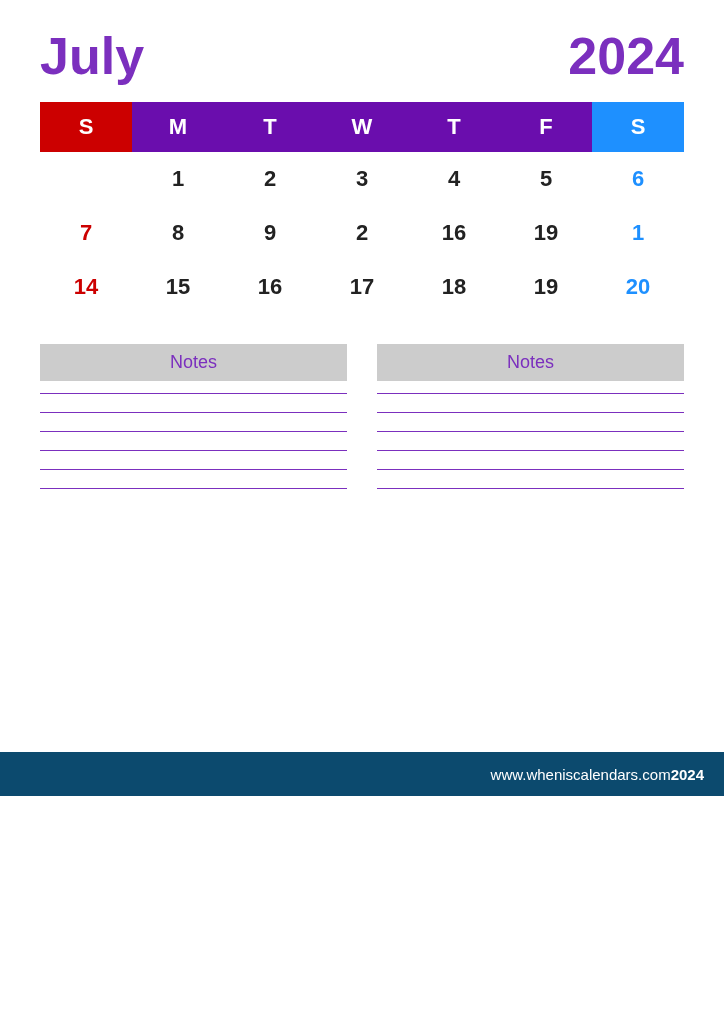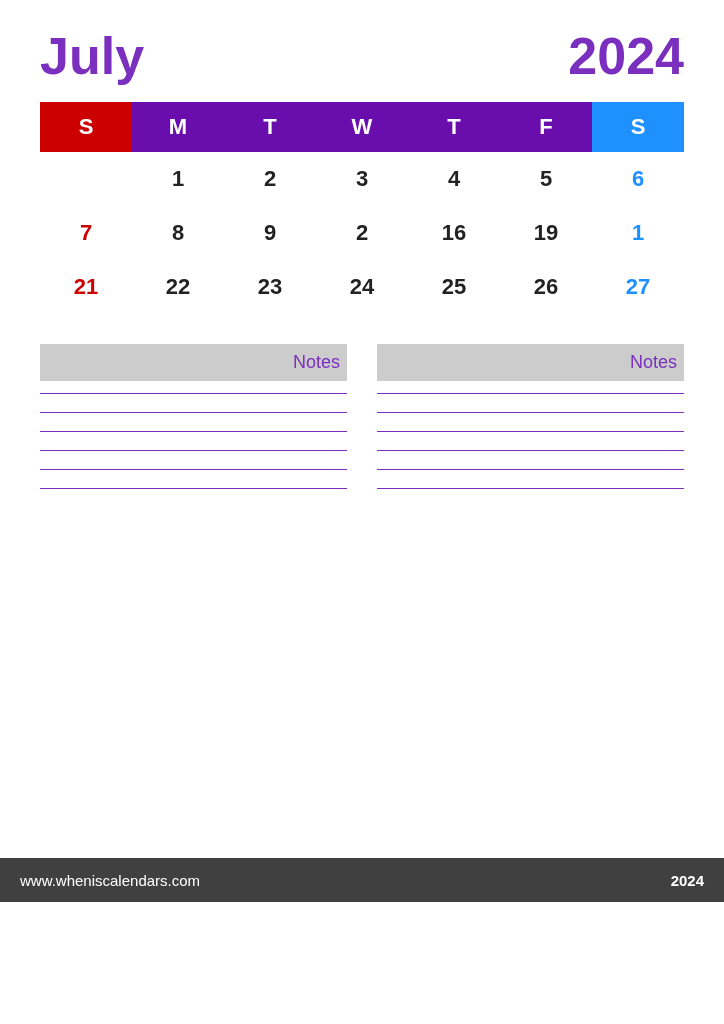--- a/index.html
+++ b/index.html
@@ -12,21 +12,21 @@
       width: 724px;
       height: 1024px;
       background: #ffffff;
       font-family: Arial, sans-serif;
       overflow: hidden;
       position: relative;
     }
 
     .page {
       width: 724px;
-      height: 902px;
+      height: 796px;
       background: #ffffff;
       padding: 30px 40px 0 40px;
       position: relative;
     }
 
     
     .header {
       display: flex;
       justify-content: space-between;
       align-items: flex-start;
@@ -99,22 +99,22 @@
       margin-top: 20px;
       margin-bottom: 20px;
     }
 
     .notes-box {
       flex: 1;
     }
 
     .notes-header {
       background: #cccccc;
-      text-align: right;
-      padding: 8px 7px;
+      text-align: center;
+      padding: 8px 0;
       font-size: 18px;
       color: #7b2fbe;
       font-weight: normal;
       margin-bottom: 12px;
     }
 
     .notes-lines {
       display: flex;
       flex-direction: column;
       gap: 18px;
@@ -125,25 +125,25 @@
       height: 1px;
       width: 100%;
     }
 
     
     .footer {
       position: absolute;
       bottom: 0;
       left: 0;
       right: 0;
-      background: #404040;
+      background: #0c4a6e;
       height: 44px;
       display: flex;
       align-items: center;
-      justify-content: space-between;
+      justify-content: flex-end;
       padding: 4px 20px;
     }
 
     .footer-url {
       color: #ffffff;
       font-size: 15px;
       font-weight: normal;
     }
 
     .footer-year {
@@ -195,30 +195,30 @@
         <tr>
           <td class="sunday-cell">7</td>
           <td>8</td>
           <td>9</td>
           <td>2</td>
           <td>16</td>
           <td>19</td>
           <td class="saturday-cell">1</td>
         </tr>
 
-
-        <tr>
-          <td class="sunday-cell">21</td>
-          <td>22</td>
-          <td>23</td>
-          <td>24</td>
-          <td>25</td>
-          <td>26</td>
-          <td class="saturday-cell">27</td>
-        </tr>
+        <tr>
+          <td class="sunday-cell">14</td>
+          <td>15</td>
+          <td>16</td>
+          <td>17</td>
+          <td>18</td>
+          <td>19</td>
+          <td class="saturday-cell">20</td>
+        </tr>
+
 
       </tbody>
     </table>
   </div>
 
   <div class="notes-section">
 
     <div class="notes-box">
       <div class="notes-header">Notes</div>
       <div class="notes-lines">

